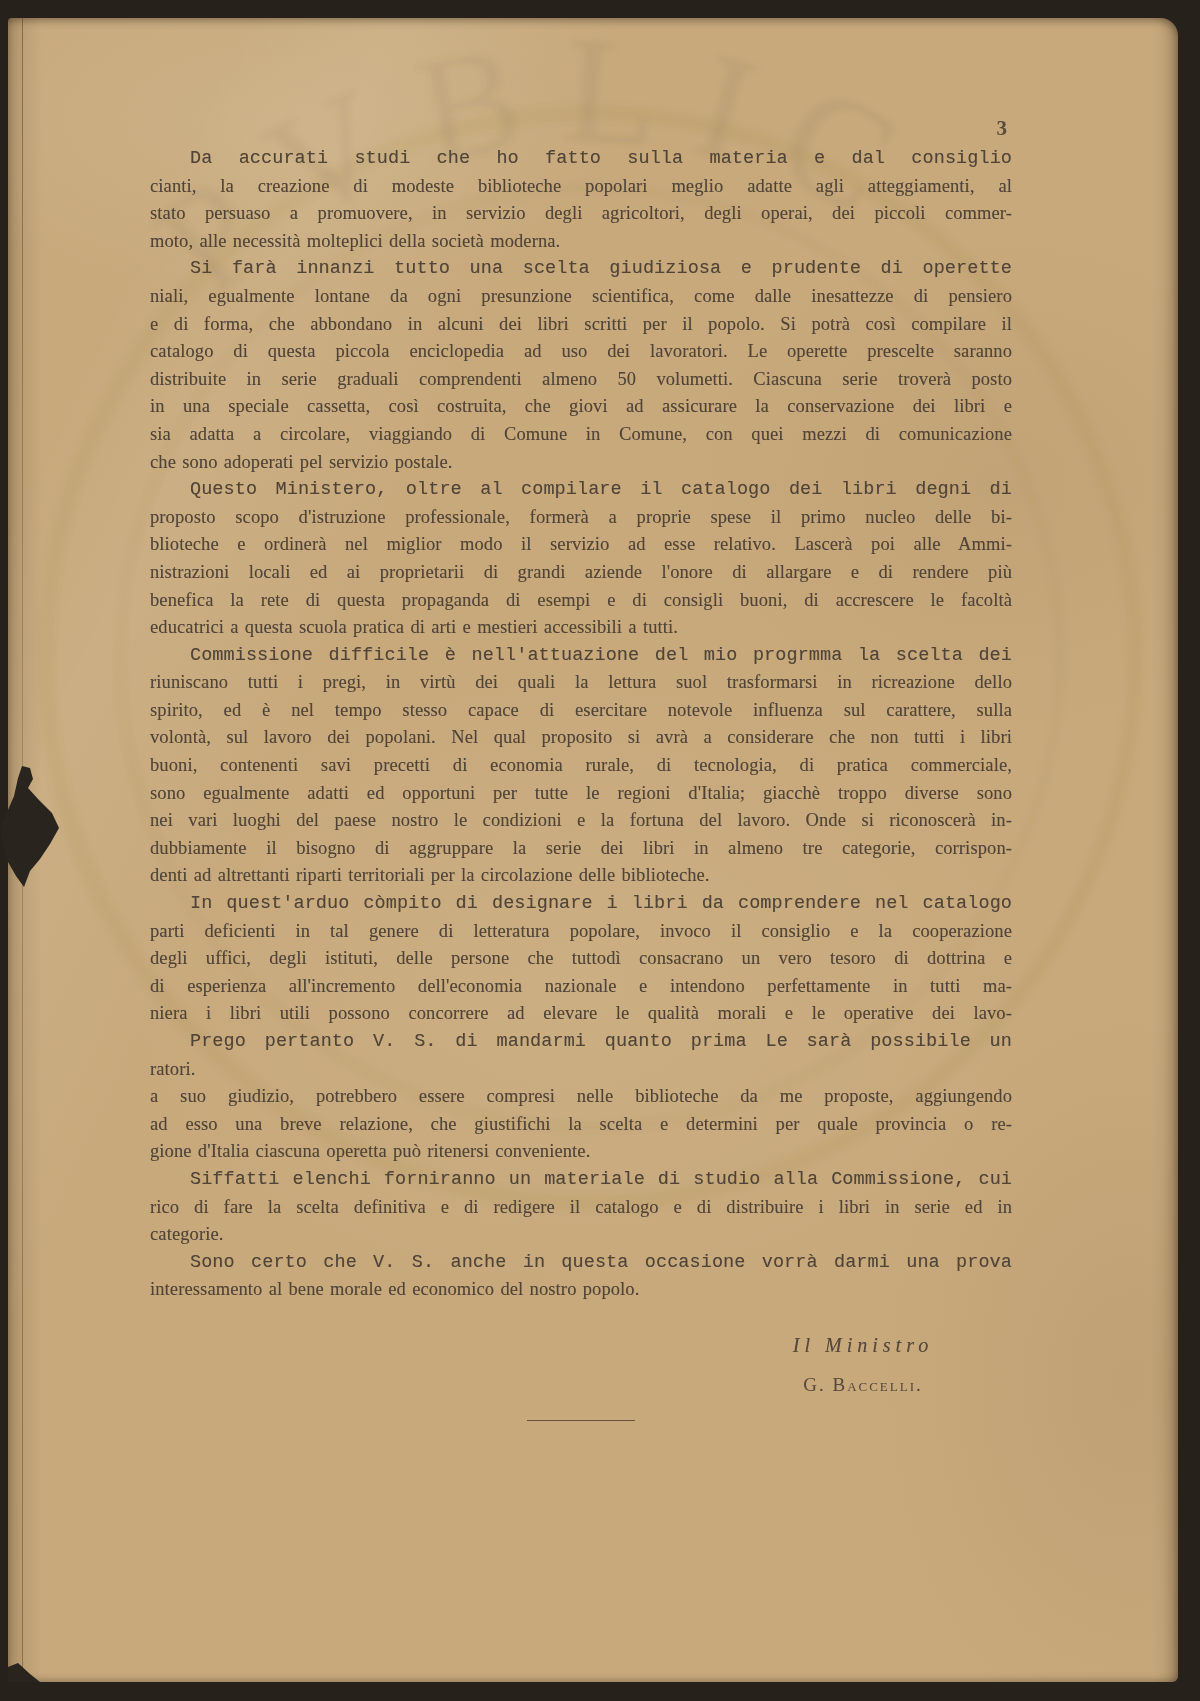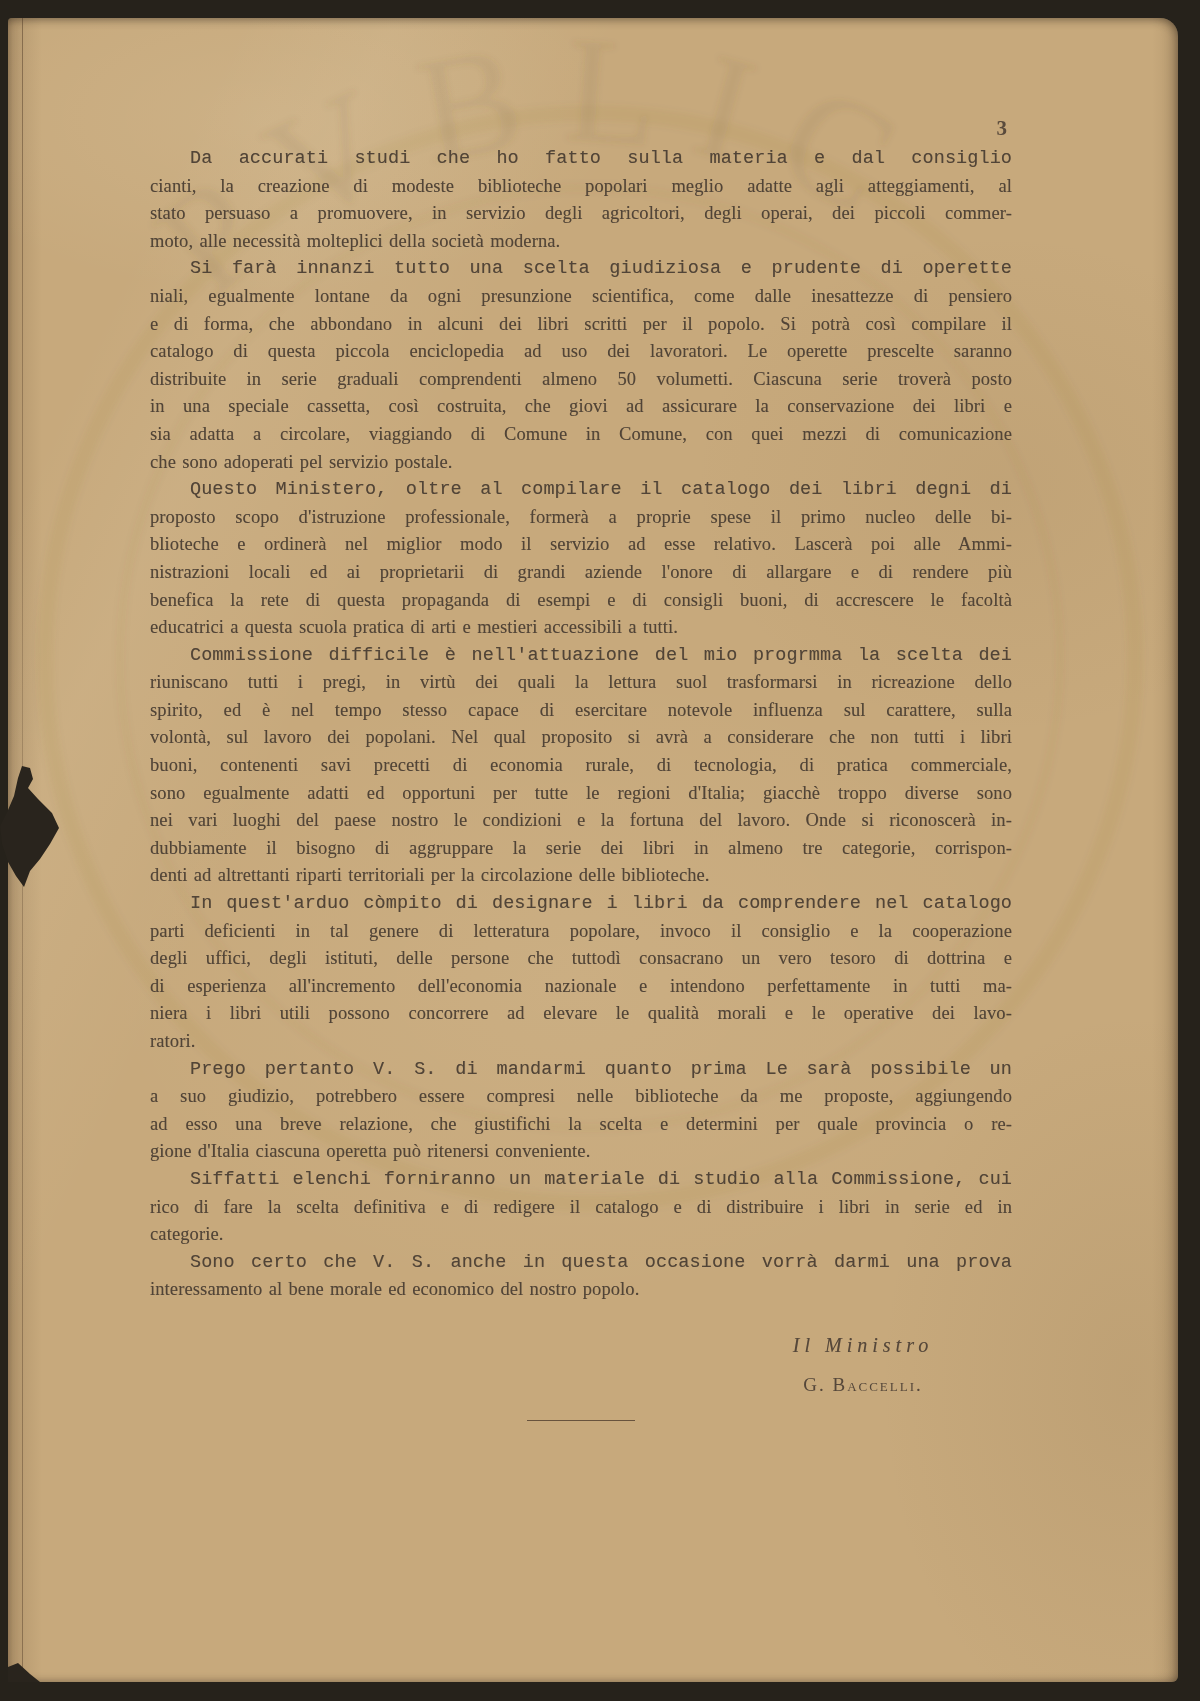--- a/index.html
+++ b/index.html
@@ -141,22 +141,22 @@
         <div class="line">buoni, contenenti savi precetti di economia rurale, di tecnologia, di pratica commerciale,</div>
         <div class="line">sono egualmente adatti ed opportuni per tutte le regioni d'Italia; giacchè troppo diverse sono</div>
         <div class="line">nei vari luoghi del paese nostro le condizioni e la fortuna del lavoro. Onde si riconoscerà in-</div>
         <div class="line">dubbiamente il bisogno di aggruppare la serie dei libri in almeno tre categorie, corrispon-</div>
         <div class="line last">denti ad altrettanti riparti territoriali per la circolazione delle biblioteche.</div>
         <div class="line first">In quest'arduo còmpito di designare i libri da comprendere nel catalogo e d'indicare le</div>
         <div class="line">parti deficienti in tal genere di letteratura popolare, invoco il consiglio e la cooperazione</div>
         <div class="line">degli uffici, degli istituti, delle persone che tuttodì consacrano un vero tesoro di dottrina e</div>
         <div class="line">di esperienza all'incremento dell'economia nazionale e intendono perfettamente in tutti ma-</div>
         <div class="line">niera i libri utili possono concorrere ad elevare le qualità morali e le operative dei lavo-</div>
+        <div class="line first">Prego pertanto V. S. di mandarmi quanto prima Le sarà possibile un elenco di libri che,</div>
         <div class="line last">ratori.</div>
-        <div class="line first">Prego pertanto V. S. di mandarmi quanto prima Le sarà possibile un elenco di libri che,</div>
         <div class="line">a suo giudizio, potrebbero essere compresi nelle biblioteche da me proposte, aggiungendo</div>
         <div class="line">ad esso una breve relazione, che giustifichi la scelta e determini per quale provincia o re-</div>
         <div class="line last">gione d'Italia ciascuna operetta può ritenersi conveniente.</div>
         <div class="line first">Siffatti elenchi forniranno un materiale di studio alla Commissione, cui affiderò l'inca-</div>
         <div class="line">rico di fare la scelta definitiva e di redigere il catalogo e di distribuire i libri in serie ed in</div>
         <div class="line last">categorie.</div>
         <div class="line first">Sono certo che V. S. anche in questa occasione vorrà darmi una prova del suo nobile</div>
         <div class="line last">interessamento al bene morale ed economico del nostro popolo.</div>
       </div>
 

